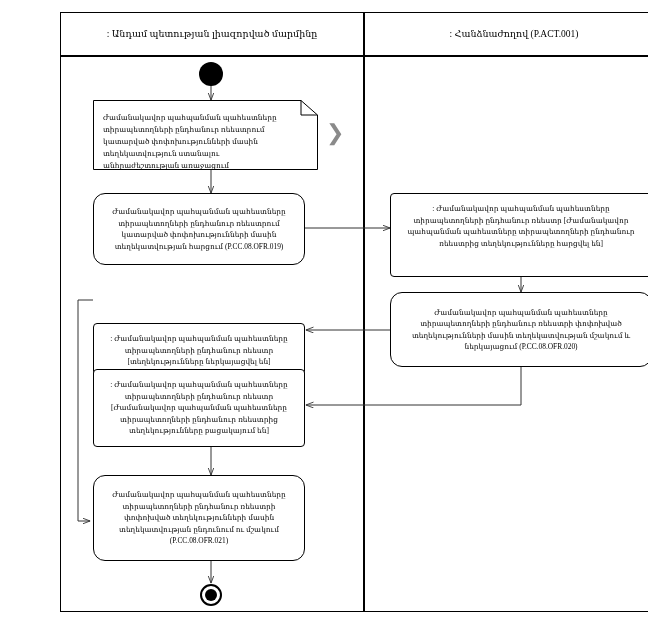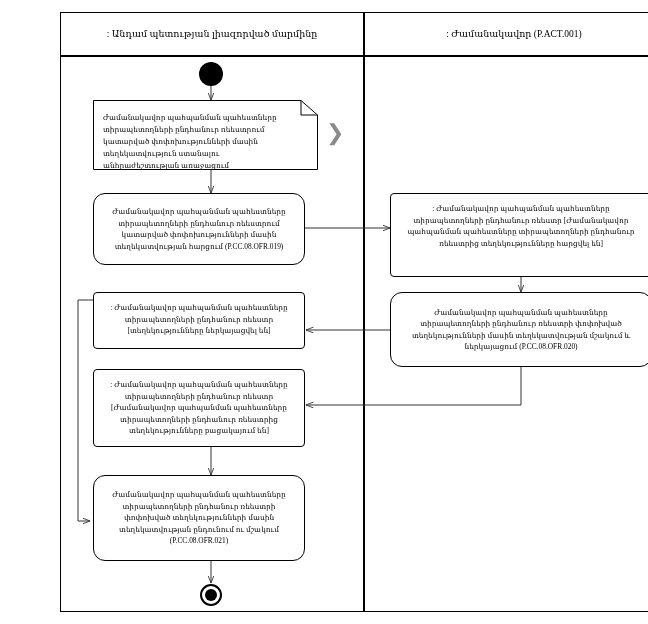--- a/index.html
+++ b/index.html
@@ -119,21 +119,21 @@
 
 <div id="canvas">
 
   <div class="lane-header" style="left:22px; top:12px; width:304px; height:44px;">
     <div>
       <span>: Անդամ պետության լիազորված մարմինը</span>
     </div>
   </div>
   <div class="lane-header" style="left:326px; top:12px; width:300px; height:44px;">
     <div>
-      <span>: Ժամանակավոր (P.ACT.001)</span>
+      <span>: Հանձնաժողով (P.ACT.001)</span>
     </div>
   </div>
   <div class="lane" style="left:22px; top:56px; width:304px; height:556px;"></div>
   <div class="lane" style="left:326px; top:56px; width:300px; height:556px;"></div>
 
   <svg class="edge-layer" viewBox="0 0 648 624" xmlns="http://www.w3.org/2000/svg">
     <defs>
       <marker id="arrow" markerWidth="9" markerHeight="9" refX="7.5" refY="3.2" orient="auto" markerUnits="strokeWidth">
         <path d="M0,0.3 L7.6,3.2 L0,6.1" fill="none" stroke="#333" stroke-width="0.9"></path>
       </marker>
@@ -176,21 +176,21 @@
   </div>
 
   <div class="node objectnode" style="left:352px; top:193px; width:262px; height:84px;">
     <span>: Ժամանակավոր պահպանման պահեստները տիրապետողների ընդհանուր ռեեստր [Ժամանակավոր պահպանման պահեստները տիրապետողների ընդհանուր ռեեստրից տեղեկությունները հարցվել են]</span>
   </div>
 
   <div class="node action centered" style="left:352px; top:292px; width:262px; height:75px;">
     <span>Ժամանակավոր պահպանման պահեստները տիրապետողների ընդհանուր ռեեստրի փոփոխված տեղեկությունների մասին տեղեկատվության մշակում և ներկայացում (P.CC.08.OFR.020)</span>
   </div>
 
-  <div class="node objectnode" style="left:55px; top:292px; width:212px; height:57px;">
+  <div class="node objectnode" style="left:55px; top:323px; width:212px; height:57px;">
     <span>: Ժամանակավոր պահպանման պահեստները տիրապետողների ընդհանուր ռեեստր [տեղեկությունները ներկայացվել են]</span>
   </div>
 
   <div class="node objectnode" style="left:55px; top:369px; width:212px; height:78px;">
     <span>: Ժամանակավոր պահպանման պահեստները տիրապետողների ընդհանուր ռեեստր [Ժամանակավոր պահպանման պահեստները տիրապետողների ընդհանուր ռեեստրից տեղեկությունները բացակայում են]</span>
   </div>
 
   <div class="node action centered" style="left:55px; top:475px; width:212px; height:86px;">
     <span>Ժամանակավոր պահպանման պահեստները տիրապետողների ընդհանուր ռեեստրի փոփոխված տեղեկությունների մասին տեղեկատվության ընդունում ու մշակում (P.CC.08.OFR.021)</span>
   </div>

